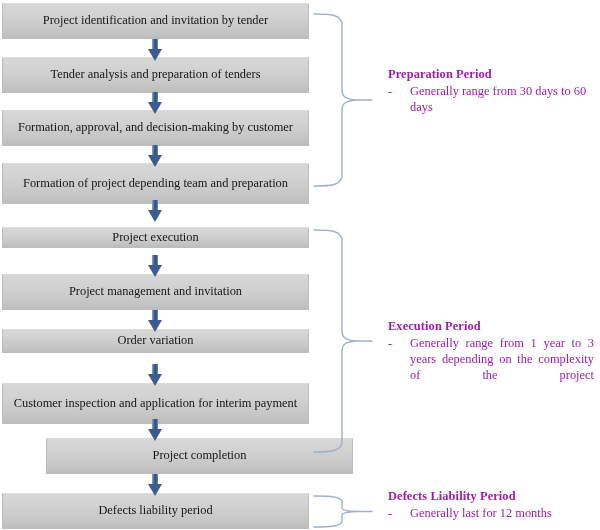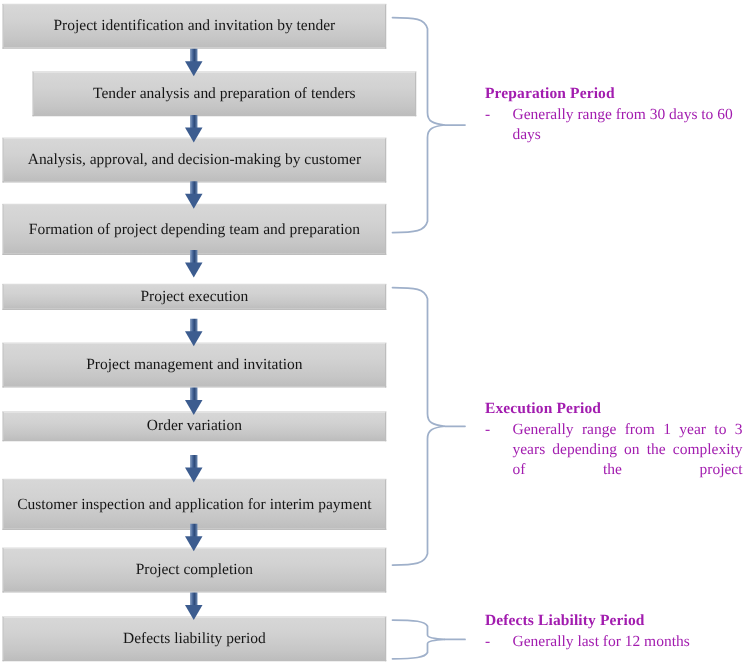--- a/index.html
+++ b/index.html
@@ -111,26 +111,26 @@
 </style>
 </head>
 <body>
 
 <div id="canvas">
 
   <div class="proc-box" style="top:3px;height:36px;">
     <span class="box-label">Project identification and invitation by tender</span>
   </div>
 
-  <div class="proc-box" style="top:57px;height:36px;margin-left:24px;">
+  <div class="proc-box" style="top:57px;height:36px;">
     <span class="box-label">Tender analysis and preparation of tenders</span>
   </div>
 
   <div class="proc-box" style="top:110px;height:36px;">
-    <span class="box-label">Analysis, approval, and decision-making by customer</span>
+    <span class="box-label">Formation, approval, and decision-making by customer</span>
   </div>
 
   <div class="proc-box" style="top:163px;height:41px;">
     <span class="box-label">Formation of project depending team and preparation</span>
   </div>
 
   <div class="proc-box" style="top:227px;height:21px;">
     <span class="box-label">Project execution</span>
   </div>
 
@@ -139,21 +139,21 @@
   </div>
 
   <div class="proc-box" style="top:329px;height:24px;">
     <span class="box-label">Order variation</span>
   </div>
 
   <div class="proc-box" style="top:383px;height:41px;">
     <span class="box-label">Customer inspection and application for interim payment</span>
   </div>
 
-  <div class="proc-box" style="top:438px;height:36px;">
+  <div class="proc-box" style="top:438px;height:36px;margin-left:44px;">
     <span class="box-label">Project completion</span>
   </div>
 
   <div class="proc-box" style="top:493px;height:36px;">
     <span class="box-label">Defects liability period</span>
   </div>
 
   <div class="arrow" style="left:148px;top:39px;">
     <span class="shaft"></span>
     <span class="head"></span>

